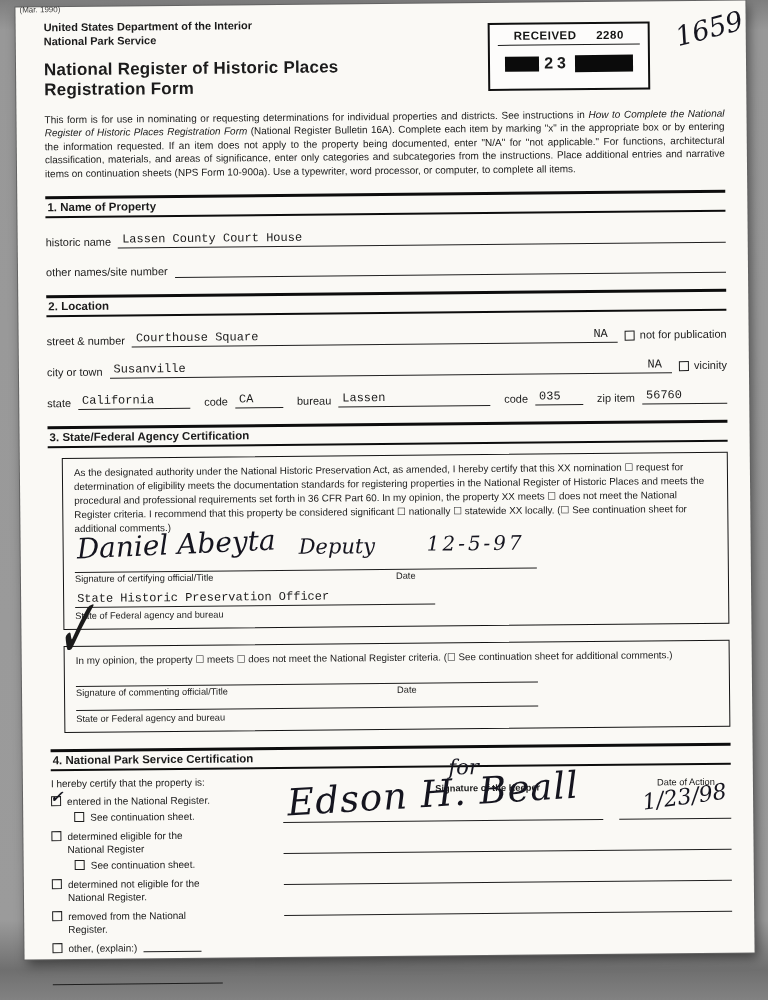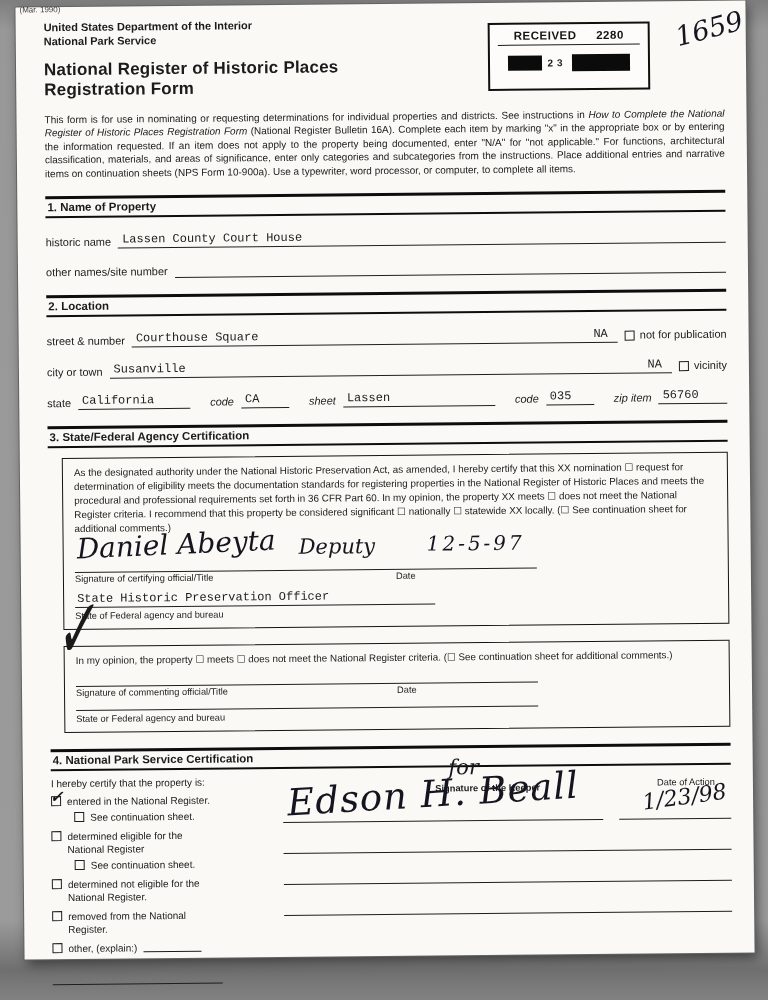--- a/index.html
+++ b/index.html
@@ -18,30 +18,30 @@
   .dept { font-size:11px; font-weight:bold; line-height:1.25; }
   .title-block { margin-top:11px; }
   .main-title { font-size:17px; font-weight:bold; line-height:1.18; letter-spacing:.2px; }
   .stamp-box { position:absolute; top:6px; right:74px; width:162px; height:68px; border:2.5px solid #101010; padding:5px 8px 4px; background:rgba(255,255,255,.55); }
   .stamp-top { font-size:11.5px; font-weight:bold; letter-spacing:.5px; word-spacing:16px; text-align:center; color:#141414; }
   .stamp-rule { border-bottom:1.5px solid #1c1c1c; margin-top:3px; }
   .stamp-date { display:flex; align-items:center; gap:5px; margin-top:9px; justify-content:center; }
   .redact { display:inline-block; background:#0b0b0b; }
   .r1 { width:34px; height:15px; }
   .r2 { width:58px; height:17px; }
-  .stamp-day { font-weight:bold; font-size:10px; letter-spacing:4px; }
+  .stamp-day { font-weight:bold; font-size:16px; letter-spacing:4px; }
 
   .intro { margin-top:13px; font-size:10px; line-height:1.35; text-align:justify; }
 
   .section-head { margin-top:16px; font-size:11.5px; font-weight:bold;
                   border-top:3px solid #0d0d0d; border-bottom:2px solid #0d0d0d; padding:2px 0 3px 2px; }
 
   .form-row { display:flex; align-items:flex-end; margin-top:15px; font-size:11px; }
   .lbl { white-space:nowrap; padding-bottom:1px; }
-  .ml { margin-left:20px;font-style:italic; }
+  .ml { margin-left:14px; }
   .fill { flex:1; border-bottom:1.3px solid #202020; margin-left:7px; padding:0 4px 1px; min-height:15px; }
   .fill.spread { display:flex; justify-content:space-between; padding-right:10px; }
   .fill.fixed { flex:none; }
   .w110{width:112px}.w45{width:48px}.w150{width:152px}
   .typed { font-family:"Liberation Mono", monospace; font-size:12px; white-space:nowrap; }
   .after-fill { margin-left:7px; display:flex; align-items:center; gap:5px; padding-bottom:1px; }
   .cb { display:inline-block; width:10px; height:10px; border:1.3px solid #1e1e1e; position:relative; flex:none; background:transparent; }
 
   .cert-box { border:1.5px solid #141414; margin-top:10px; margin-left:14px; padding:7px 11px 6px; position:relative; background:transparent; }
   .cert-box.second { margin-top:16px; }
@@ -143,21 +143,21 @@
       <span class="after-fill">
         <span class="cb"></span>
         <span class="lbl">vicinity</span>
       </span>
     </div>
     <div class="form-row">
       <span class="lbl">state</span>
       <span class="fill fixed w110"><span class="typed">California</span></span>
       <span class="lbl ml">code</span>
       <span class="fill fixed w45"><span class="typed">CA</span></span>
-      <span class="lbl ml">sheet</span>
+      <span class="lbl ml">bureau</span>
       <span class="fill fixed w150"><span class="typed">Lassen</span></span>
       <span class="lbl ml">code</span>
       <span class="fill fixed w45"><span class="typed">035</span></span>
       <span class="lbl ml">zip item</span>
       <span class="fill"><span class="typed">56760</span></span>
     </div>
 
     <div class="section-head">3. State/Federal Agency Certification</div>
 
     <div class="cert-box">

